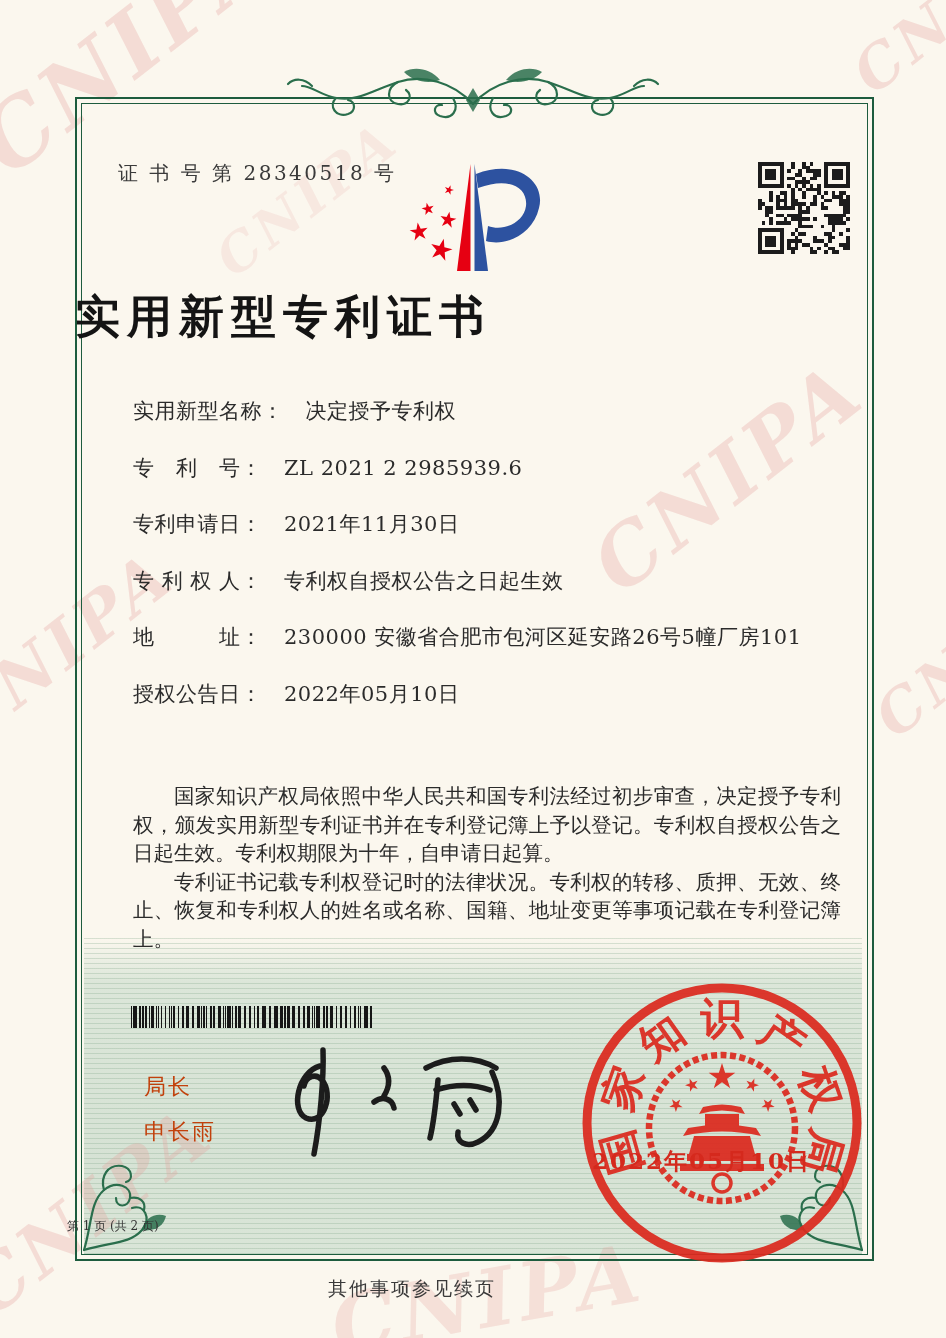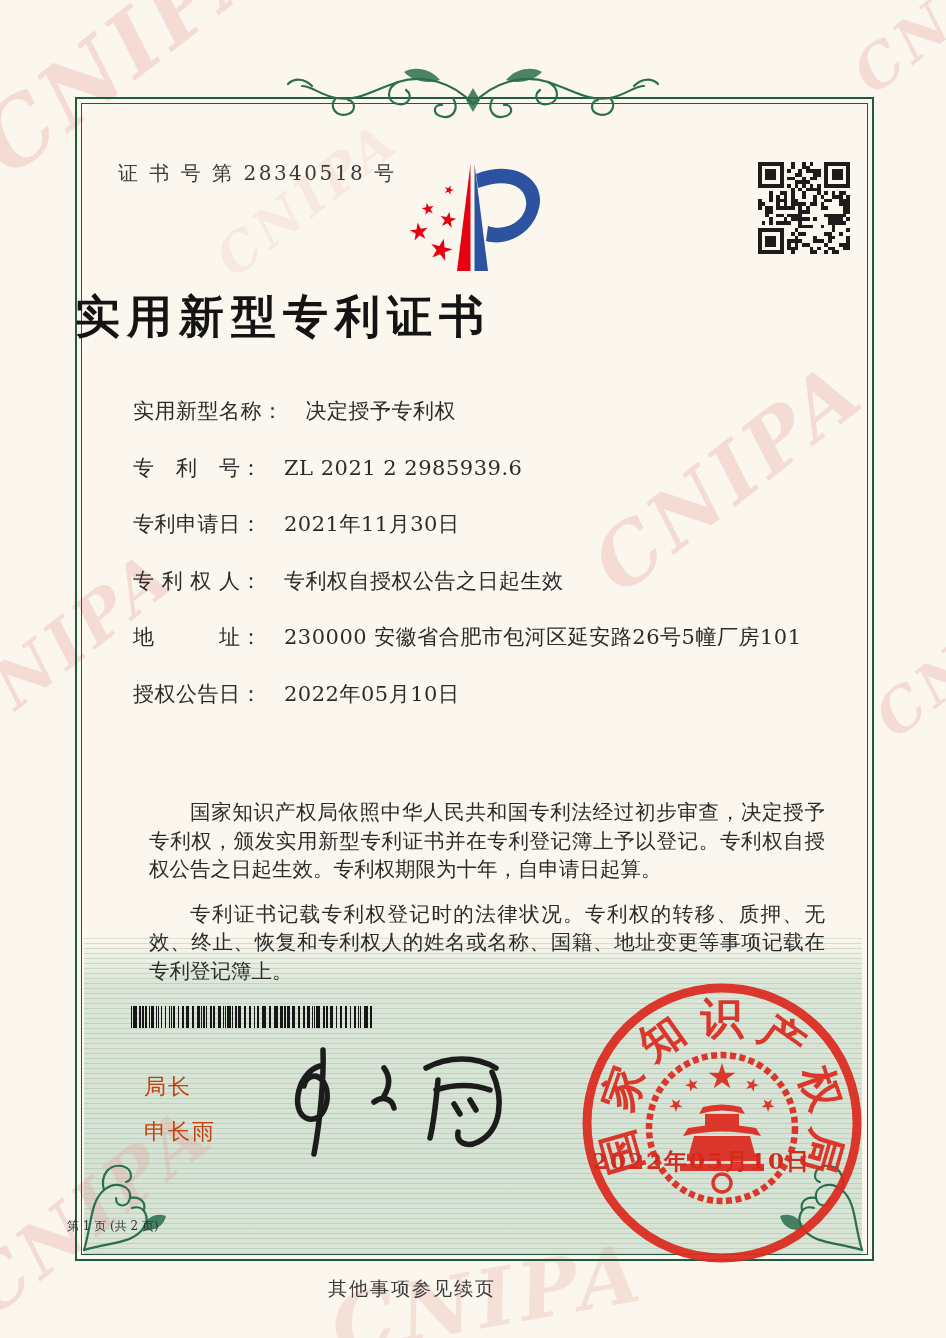--- a/index.html
+++ b/index.html
@@ -50,21 +50,21 @@
   
   .fields{position:absolute; z-index:5; left:133px; top:397px; width:712px;
     font-size:21px; color:#2b2b2b; letter-spacing:.5px;}
   .field-row{position:relative; height:56.6px;}
   .f-label{margin-right:22px;}
   .grant-no{position:absolute; left:337px; top:0;}
   .grant-no .f-label{margin-right:4px;}
   
   .body-text{position:absolute; z-index:5; left:133px; top:782px; width:708px;
     font-size:20.5px; line-height:28.6px; text-align:justify; color:#2b2b2b;}
-  .body-text p{margin:16px; text-indent:2em;}
+  .body-text p{margin:0; text-indent:2em;}
   
   .barcode{position:absolute; z-index:5; left:130px; top:1006px; width:246px; height:22px;}
   .barcode svg{width:100%; height:100%; fill:#161616; shape-rendering:crispEdges;}
   .signatory{position:absolute; z-index:5; left:144px; top:1072px;
     font-family:Liberation Serif, serif;
     font-size:22px; letter-spacing:2px; color:#c2410c;}
   .signatory div{margin-bottom:15px;}
   .signature{position:absolute; z-index:6; left:268px; top:1038px;}
   .signature path{stroke:#1c1c1c; stroke-width:5.5; fill:none; stroke-linecap:round; stroke-linejoin:round;}
   .seal{position:absolute; z-index:6; left:577px; top:978px; opacity:.93;}

